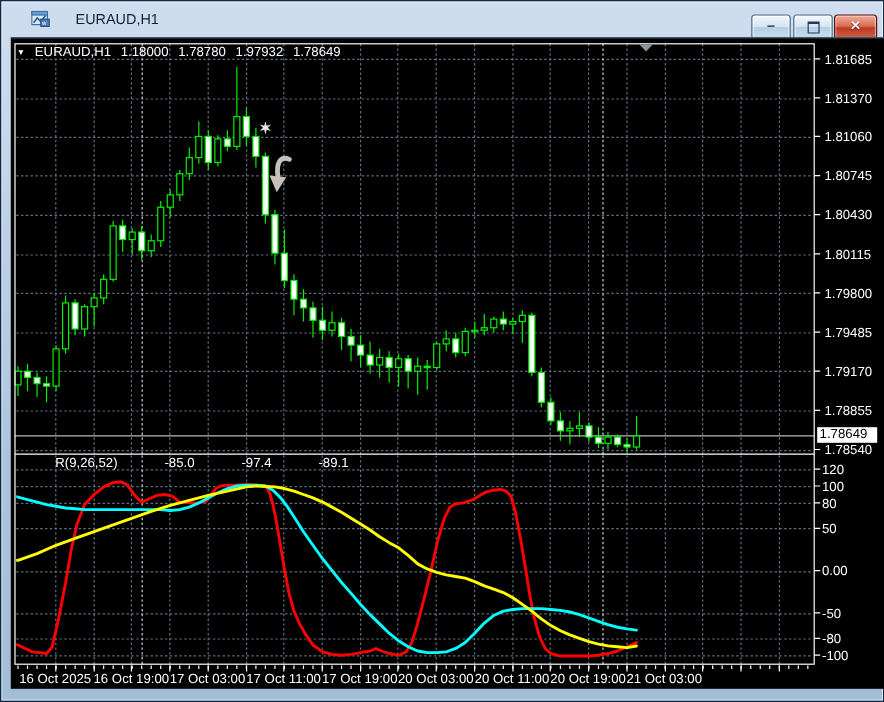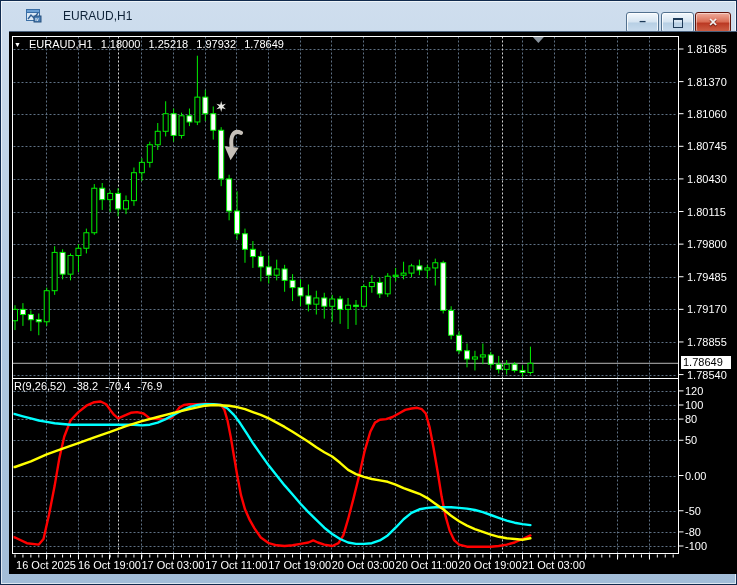--- a/index.html
+++ b/index.html
@@ -23,21 +23,21 @@
        border:1px solid #1d3a58;border-top-width:2px;background:transparent;}
   .glyph-close{display:block;font-size:11px;font-weight:bold;color:#f2f2f2;line-height:18px;
        text-shadow:0 1px 1px #5a120a;}
   .content{position:absolute;left:8px;top:30px;width:721px;height:542px;background:#000;
        border-top:1px solid #48607c;overflow:hidden;padding-left:32px;}
   #plot{position:absolute;left:-8px;top:-30px;width:737px;height:585px;}
   .ohlc{position:absolute;left:13px;top:37px;font-size:11px;color:#fff;white-space:nowrap;z-index:5;}
   .ohlc span{margin-right:5px;}
   .tri{font-size:7px;position:relative;top:-1px;}
   .indlabel{position:absolute;left:13px;top:379px;font-size:11px;color:#fff;white-space:nowrap;z-index:5;}
-  .indlabel span{margin-right:4px;}
+  .indlabel span{margin-right:4px;margin-left:32px;}
   .pricetag{position:absolute;left:680px;top:355px;width:48px;height:13px;background:#fff;
        color:#000;font-size:11px;line-height:13px;padding-left:2px;z-index:5;}
 </style>
 </head>
 <body>
 
 <div class="window">
   <div class="titlebar">
     <span class="title-icon">
       <svg width="16" height="14" viewBox="0 0 16 14">
@@ -435,26 +435,26 @@
           <text x="489.08" y="567" fill="#ffffff" font-size="11" text-anchor="middle" font-family="Liberation Sans, sans-serif">20 Oct 19:00</text>
           <text x="552.52" y="567" fill="#ffffff" font-size="11" text-anchor="middle" font-family="Liberation Sans, sans-serif">21 Oct 03:00</text>
         </g>
       </svg>
   </div>
 
   <div class="ohlc">
     <span class="tri">▼</span>
     <span>EURAUD,H1</span>
     <span>1.18000</span>
-    <span>1.25218</span>
+    <span>1.78780</span>
     <span>1.97932</span>
     <span>1.78649</span>
   </div>
 
   <div class="indlabel">
     <span>R(9,26,52)</span>
-    <span>-38.2</span>
-    <span>-70.4</span>
-    <span>-76.9</span>
+    <span>-85.0</span>
+    <span>-97.4</span>
+    <span>-89.1</span>
   </div>
 
   <div class="pricetag" style="top: 354.786px;">1.78649</div>
 </div>
 
 </body></html>

